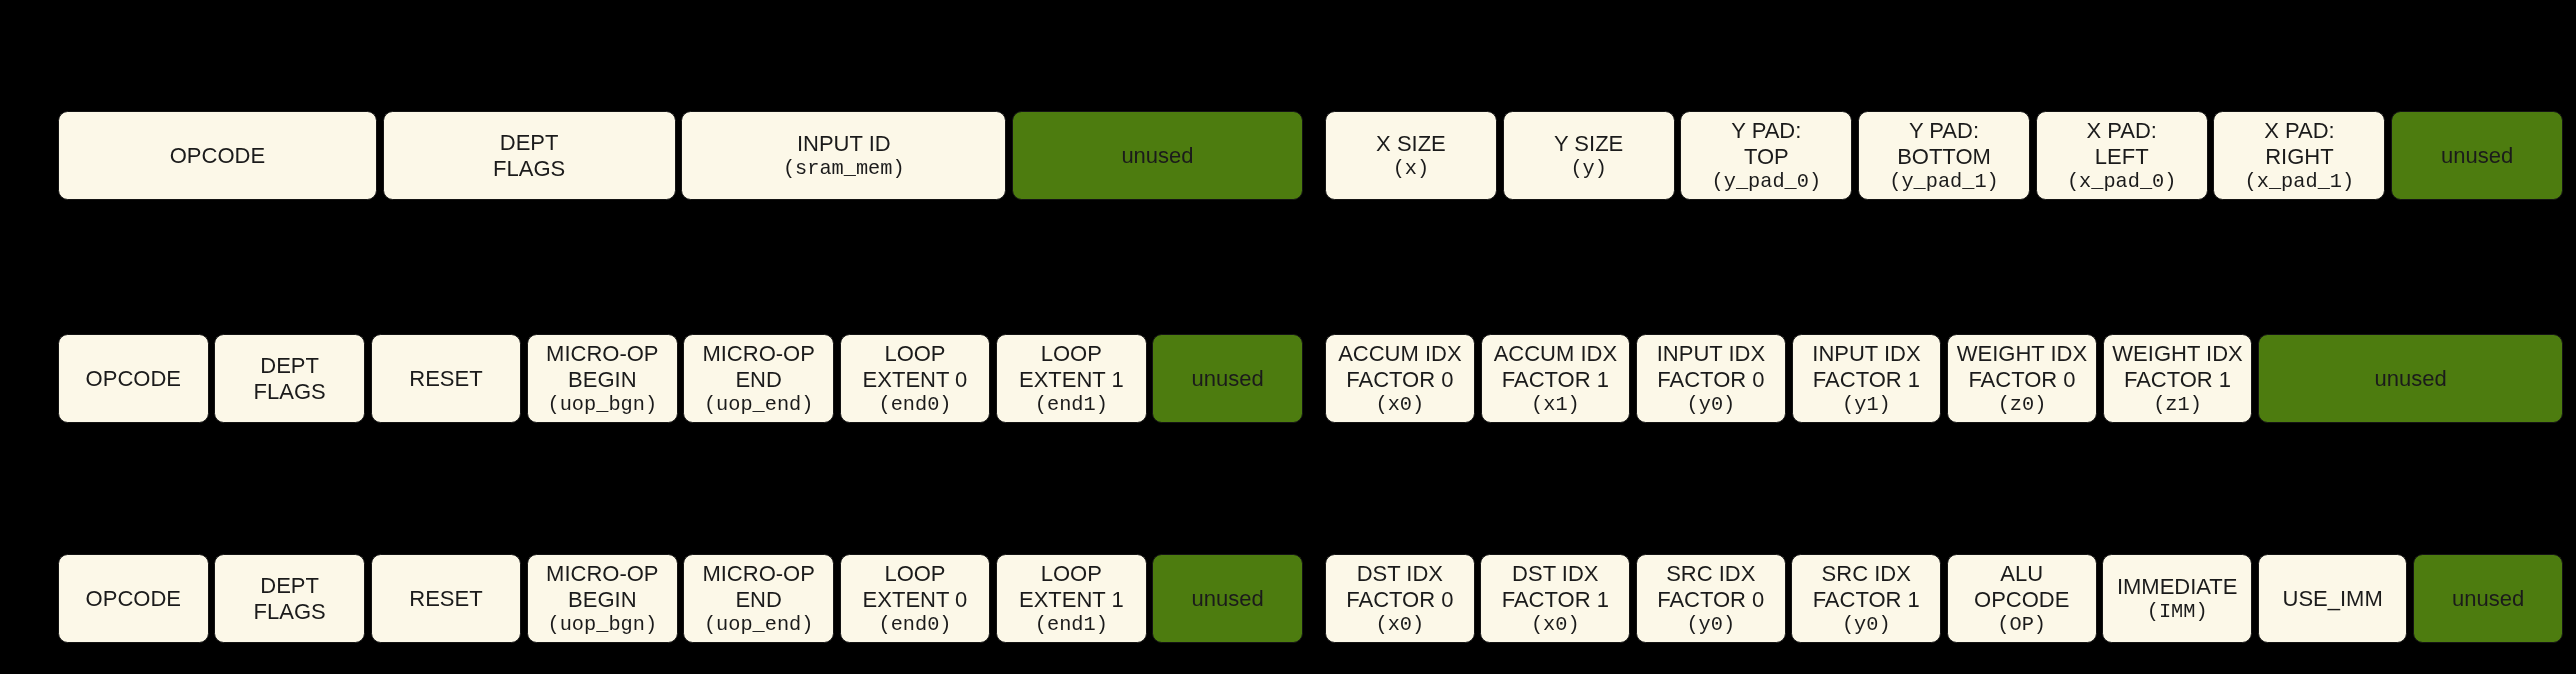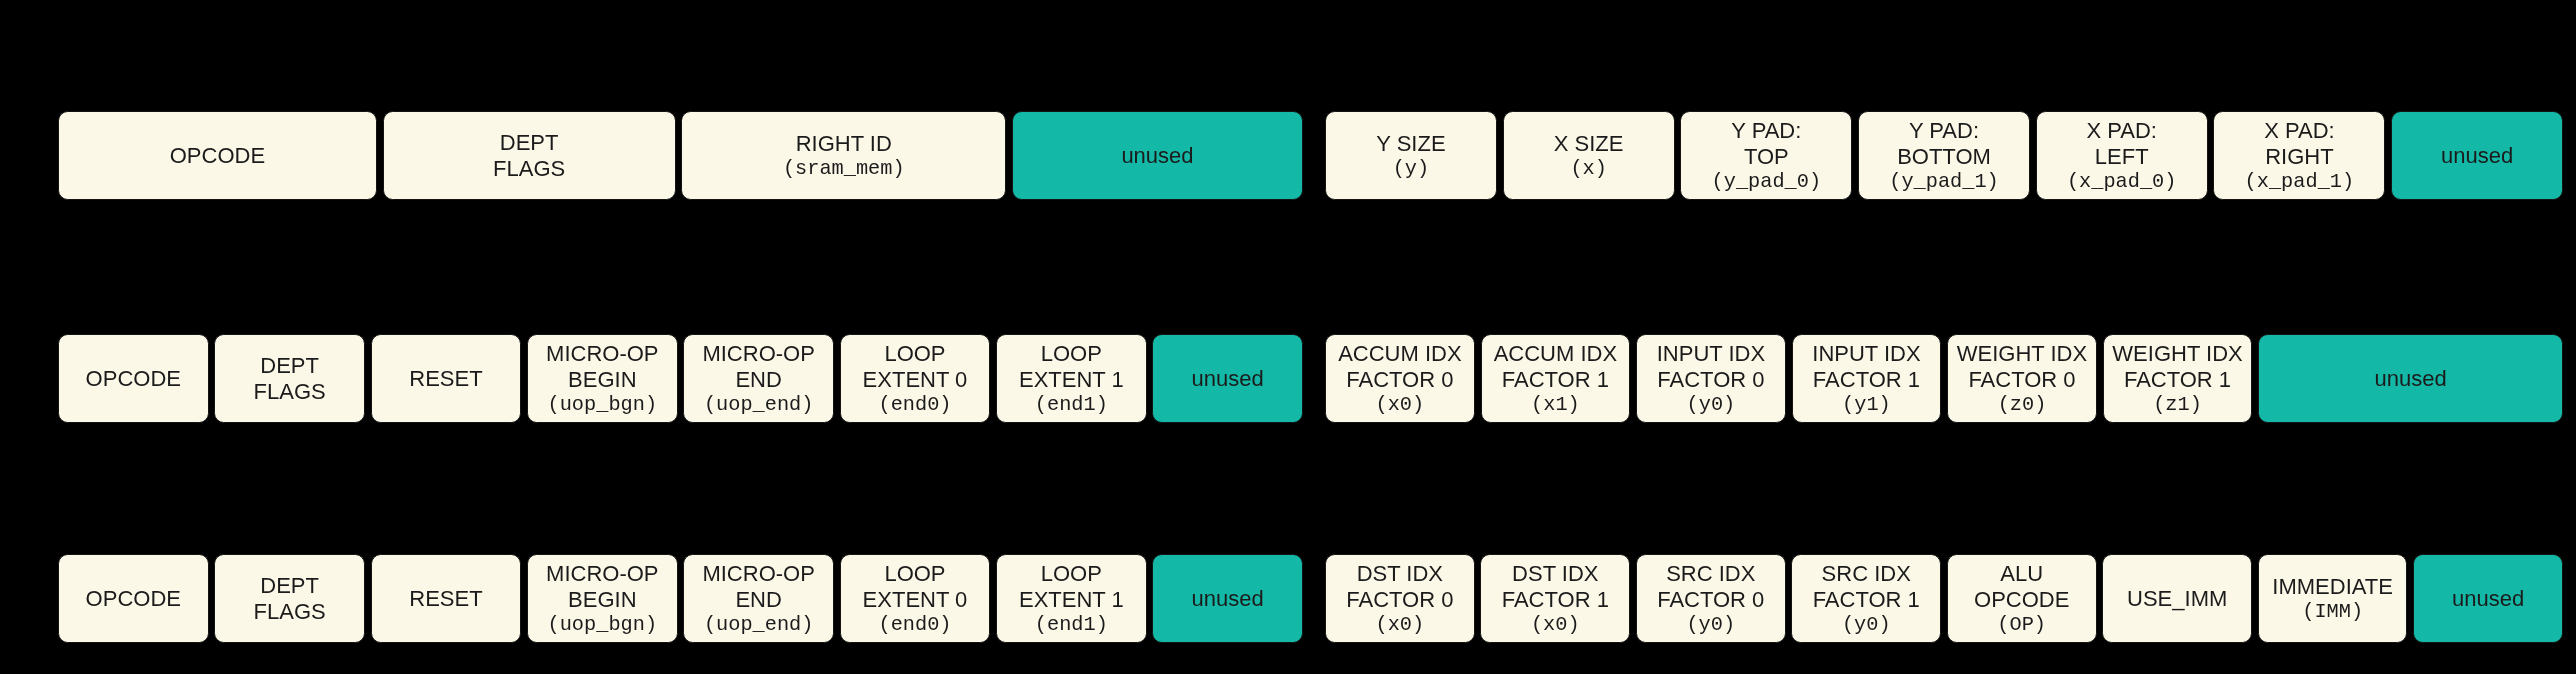--- a/index.html
+++ b/index.html
@@ -8,21 +8,21 @@
   .row{position:absolute;left:0;width:2576px;height:89px;}
   .row-1{top:111px}
   .row-2{top:334px}
   .row-3{top:554px}
   .block{position:absolute;top:0;height:89px;display:flex;gap:5.8px;}
   .block-left{left:58px;width:1245px;}
   .block-right{left:1325px;width:1238px;}
   .field{flex:1 1 0;background:#FCF8E8;border:1px solid #141414;border-radius:9.7px;
          display:flex;flex-direction:column;align-items:center;justify-content:center;
          color:#1B1B1B;text-align:center;overflow:hidden;}
-  .field.unused{background:#14b8a6;}
+  .field.unused{background:#4d7c0f;}
   .label{font-size:22px;line-height:26px;white-space:pre-line;}
   .sub{font-family:"Liberation Mono","DejaVu Sans Mono",monospace;font-size:20.3px;
        line-height:24px;white-space:pre;}
   .sub:empty,.label:empty{display:none;}
 </style>
 </head>
 <body>
 
 <div class="figure">
 
@@ -31,36 +31,36 @@
       <div class="field" style="flex-grow:1.60">
         <div class="label">OPCODE</div>
 
       </div>
       <div class="field" style="flex-grow:1.47">
         <div class="label">DEPT
 FLAGS</div>
 
       </div>
       <div class="field" style="flex-grow:1.63">
-        <div class="label">RIGHT ID</div>
+        <div class="label">INPUT ID</div>
         <div class="sub">(sram_mem)</div>
       </div>
       <div class="field unused" style="flex-grow:1.46">
         <div class="label">unused</div>
 
       </div>
     </div>
     <div class="block block-right">
+      <div class="field">
+        <div class="label">X SIZE</div>
+        <div class="sub">(x)</div>
+      </div>
       <div class="field">
         <div class="label">Y SIZE</div>
         <div class="sub">(y)</div>
-      </div>
-      <div class="field">
-        <div class="label">X SIZE</div>
-        <div class="sub">(x)</div>
       </div>
       <div class="field">
         <div class="label">Y PAD:
 TOP</div>
         <div class="sub">(y_pad_0)</div>
       </div>
       <div class="field">
         <div class="label">Y PAD:
 BOTTOM</div>
         <div class="sub">(y_pad_1)</div>
@@ -220,27 +220,27 @@
         <div class="label">SRC IDX
 FACTOR 1</div>
         <div class="sub">(y0)</div>
       </div>
       <div class="field">
         <div class="label">ALU
 OPCODE</div>
         <div class="sub">(OP)</div>
       </div>
       <div class="field">
-        <div class="label">USE_IMM</div>
-
-      </div>
-      <div class="field">
         <div class="label">IMMEDIATE</div>
         <div class="sub">(IMM)</div>
       </div>
+      <div class="field">
+        <div class="label">USE_IMM</div>
+
+      </div>
       <div class="field unused">
         <div class="label">unused</div>
 
       </div>
     </div>
   </section>
 
 </div>
 
 

